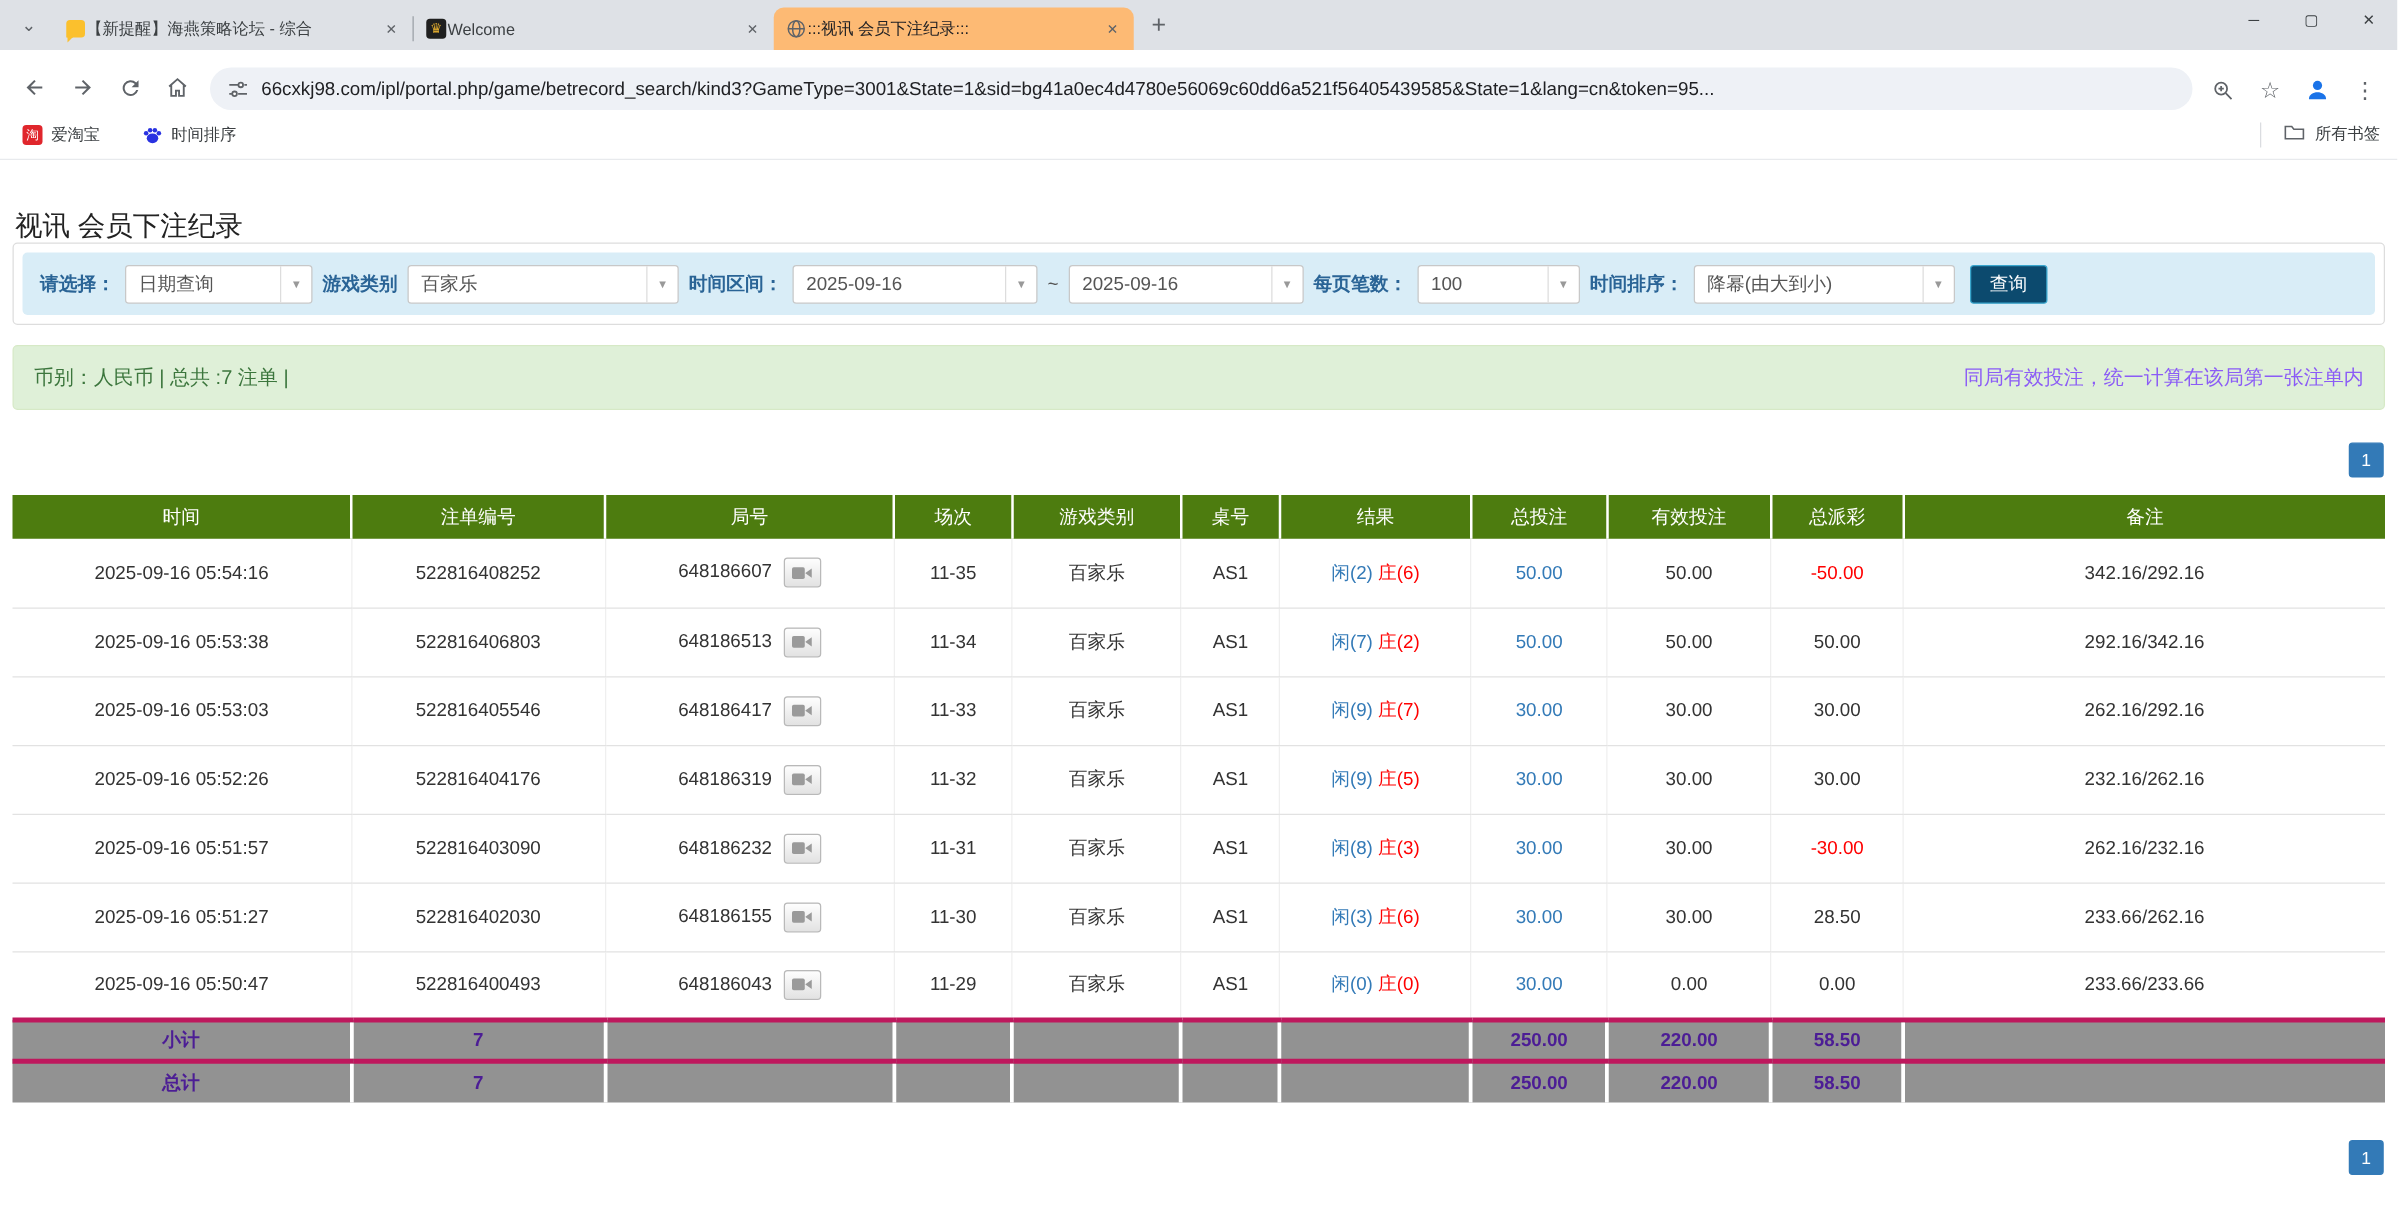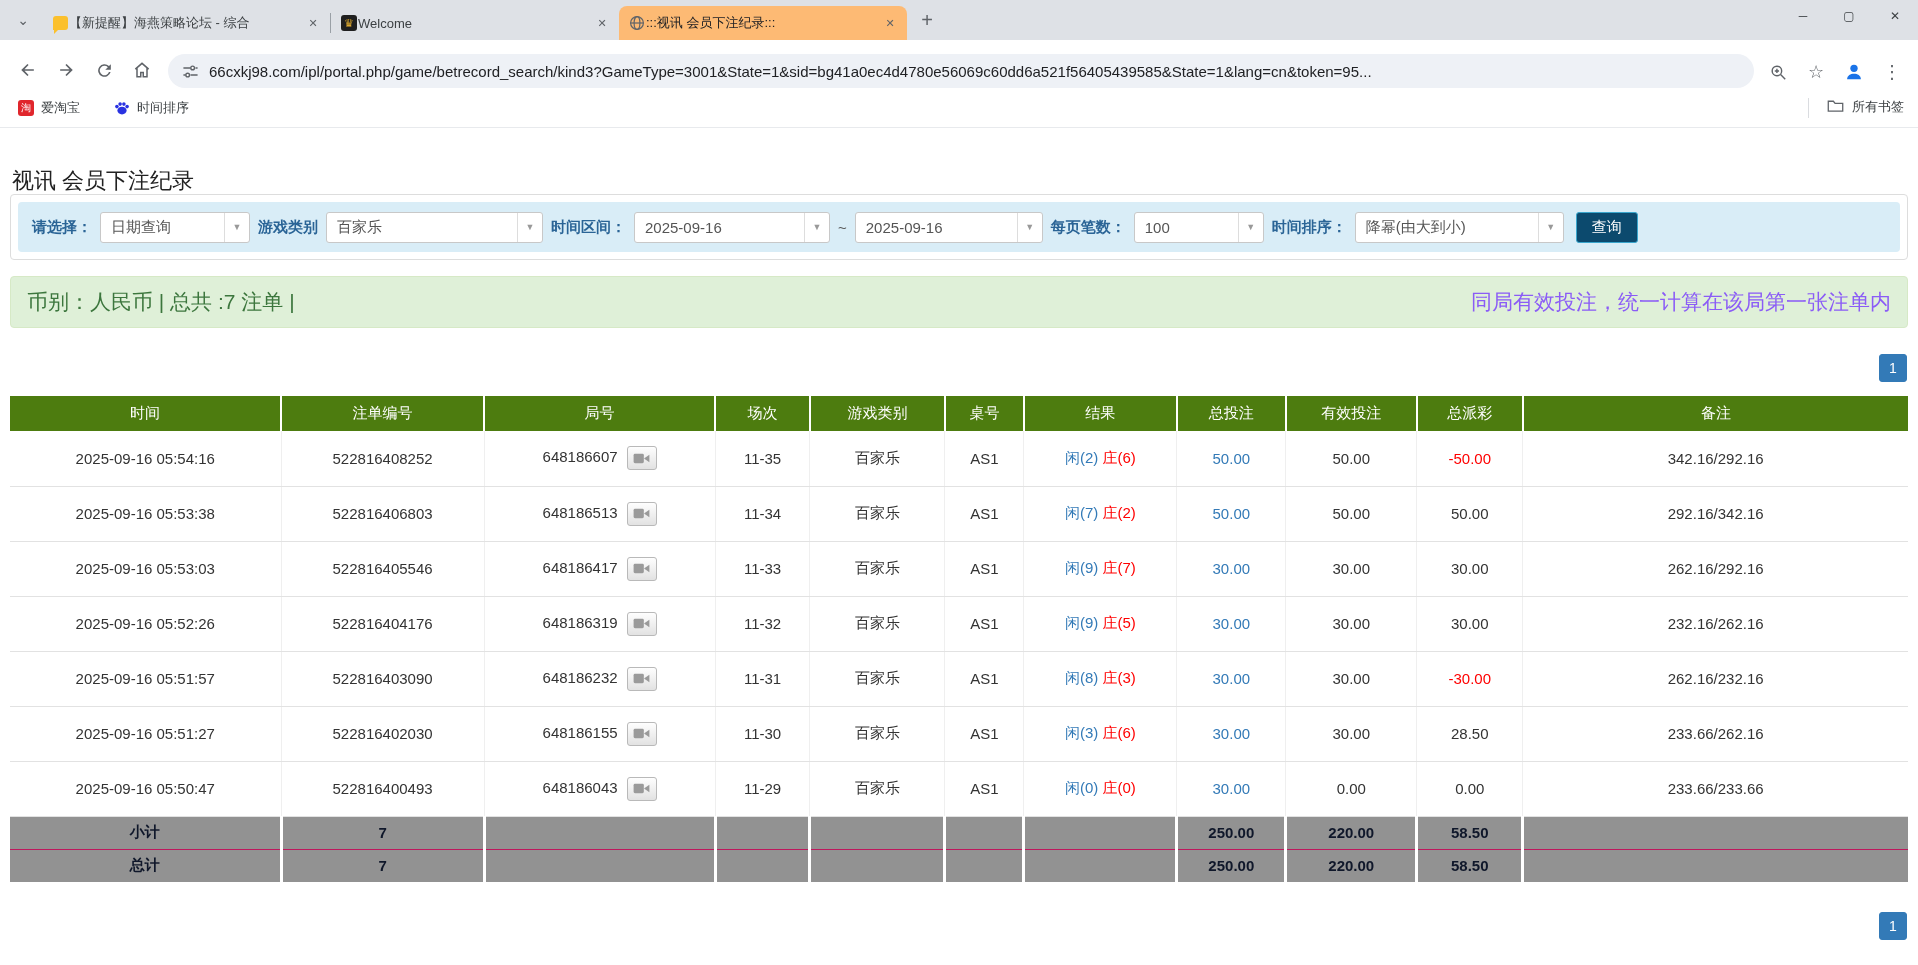--- a/index.html
+++ b/index.html
@@ -41,38 +41,38 @@
 
   .filter-panel{border:1px solid #ddd;border-radius:4px;padding:7px;background:#fff}
   .filter-bar{background:#d9edf7;border-radius:4px;height:50px;display:flex;align-items:center;padding:0 14px;gap:8px}
   .flabel{color:#2a6496;font-weight:bold;font-size:15px;white-space:nowrap}
   .fselect{background:#fff;border:1px solid #c8c8c8;border-radius:3px;height:31px;display:flex;align-items:stretch;font-size:15px;color:#555;cursor:default}
   .fselect .val{display:flex;align-items:center;padding:0 10px;flex:1;white-space:nowrap}
   .fselect .arr{width:25px;display:flex;align-items:center;justify-content:center;border-left:1px solid #ddd;color:#999;font-size:9px}
   .tilde{color:#555;font-size:15px}
   .btn-search{background:#0c4a6e;border:1px solid #39a6cd;color:#fff;font-size:15px;height:31px;padding:0 15px;border-radius:3px;display:flex;align-items:center;margin-left:4px}
 
-  .info-bar{margin-top:16px;background:#dff0d8;border:1px solid #d6e9c6;border-radius:4px;height:52px;display:flex;align-items:center;justify-content:space-between;padding:0 16px;font-size:21px}
+  .info-bar{margin-top:16px;background:#dff0d8;border:1px solid #d6e9c6;border-radius:4px;height:52px;display:flex;align-items:center;justify-content:space-between;padding:0 16px;font-size:16px}
   .info-left{color:#3c763d}
   .info-right{color:#8b5cf6}
 
   .pager{display:flex;justify-content:flex-end;margin:26px 1px 14px}
   .pager.bottom{margin:30px 1px 0}
   .page-btn{min-width:28px;height:28px;background:#337ab7;border:1px solid #337ab7;color:#fff;border-radius:3px;display:flex;align-items:center;justify-content:center;font-size:14px}
 
   
   table.bets{width:100%;border-collapse:collapse;font-size:15px;color:#333;table-layout:fixed}
   table.bets thead th{background:#4d7c0f;color:#fff;height:35px;font-weight:normal;border-right:2px solid #fff;font-size:15px}
   table.bets thead th:last-child{border-right:none}
   table.bets tbody td{height:55px;text-align:center;background:#fff;border-bottom:1px solid #e2e2e2;border-right:1px solid #efefef;overflow:hidden}
   table.bets tbody td:last-child{border-right:none}
   .c-blue{color:#337ab7}
   .c-red{color:#ff0000}
   .replay-btn{display:inline-flex;width:30px;height:24px;background:linear-gradient(#fefefe,#e2e2e2);border:1px solid #b9b9b9;border-radius:3px;align-items:center;justify-content:center;margin-left:9px;vertical-align:middle}
-  table.bets tfoot td{background:#929292;color:#0f172a;height:33px;text-align:center;font-weight:bold;border-right:3px solid #fff;border-top:1px solid #be185d}
+  table.bets tfoot td{background:#929292;color:#4c1d95;height:33px;text-align:center;font-weight:bold;border-right:3px solid #fff;border-top:4px solid #be185d}
   table.bets tfoot td:last-child{border-right:none}
 </style>
 </head>
 <body>
 
 <div class="tabstrip">
   <div class="tab-search">⌄</div>
 
   <div class="tab">
     <span class="favicon">

